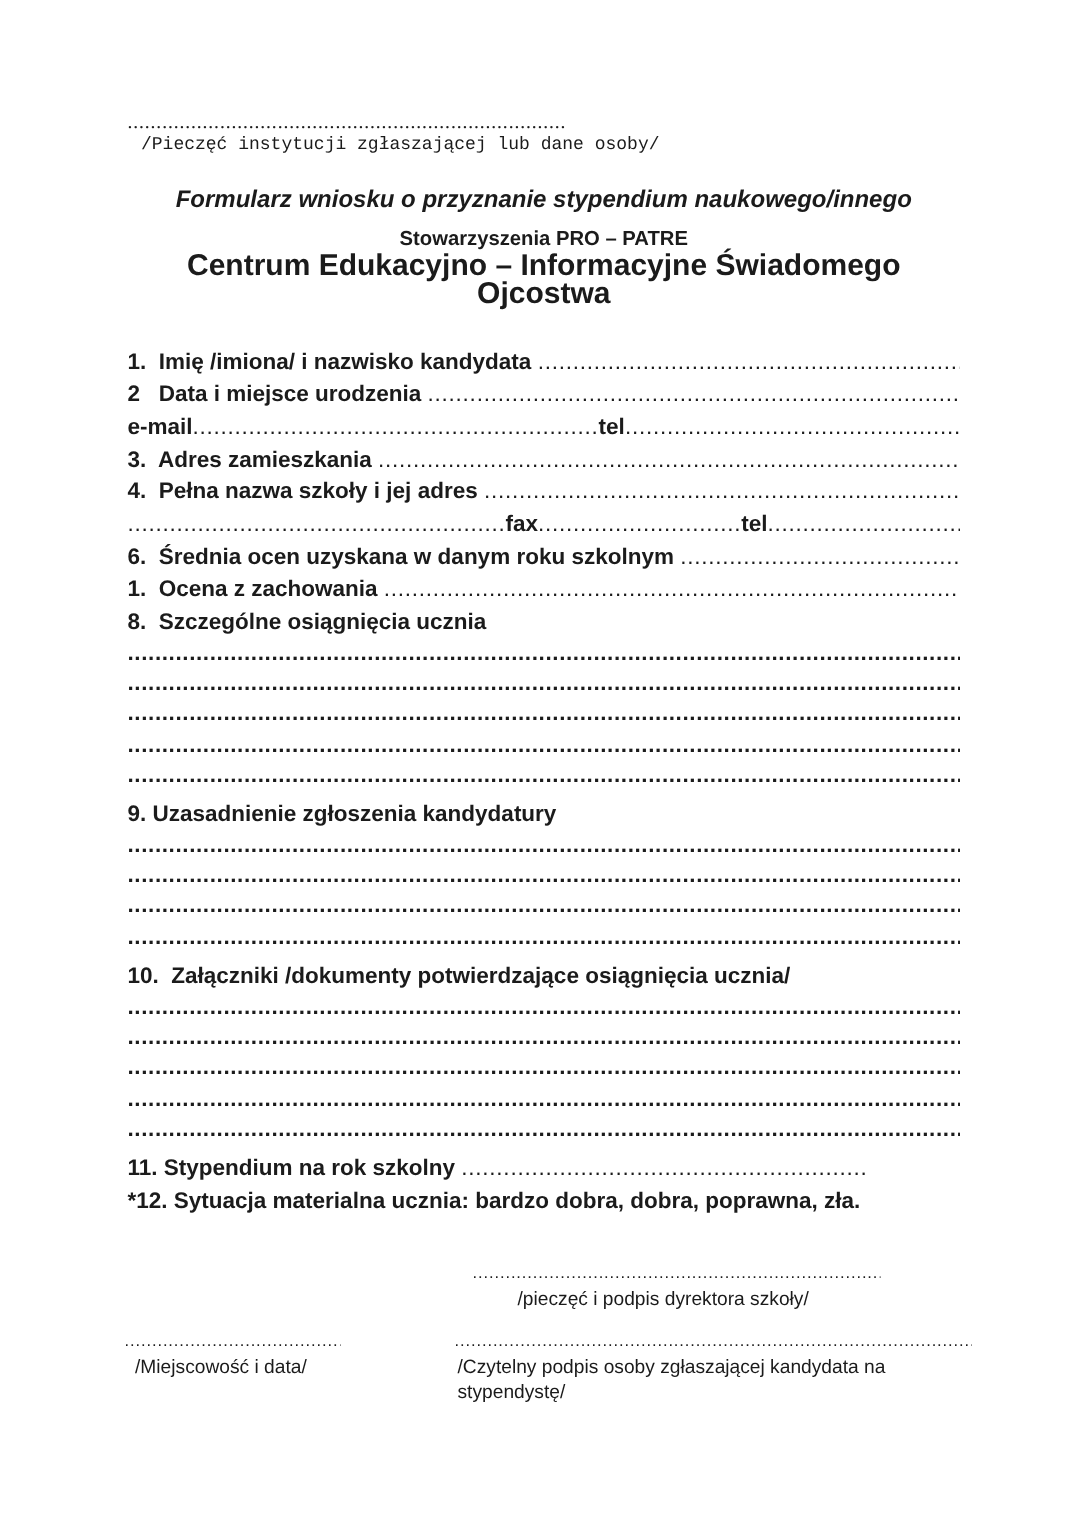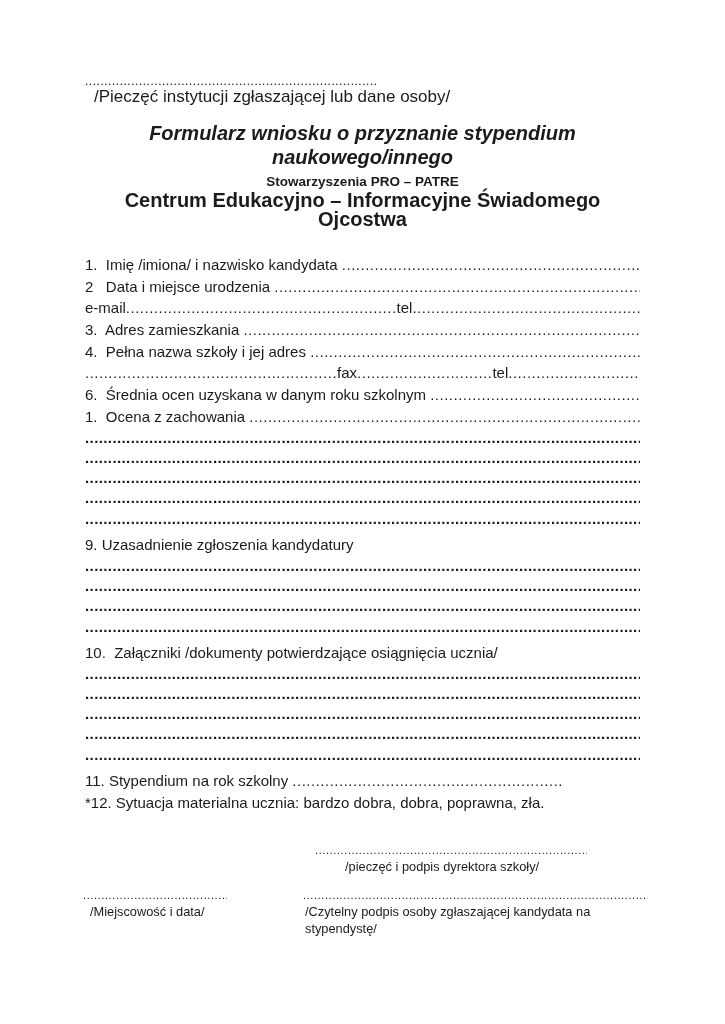--- a/index.html
+++ b/index.html
@@ -32,50 +32,50 @@
   }
   .stamp-line {
     width: 292px;
     font-family: "Liberation Serif", serif;
     font-size: 13px;
     line-height: 10px;
   }
   .stamp-caption {
     margin-left: 9px;
     margin-top: 2px;
-    font-family: Liberation Sans, sans-serif;
-    font-size: 17px;
+    font-family: Liberation Mono, monospace;
+    font-size: 12px;
     line-height: 17px;
   }
 
   
   .title-block { margin-top: 17px; text-align: center; }
   .title-main {
-    font-size: 20px;
+    font-size: 16px;
     font-weight: bold;
     font-style: italic;
     line-height: 23.5px;
   }
   .title-prog { font-size: 16px; line-height: 23px; }
   .title-prog .it { font-weight: bold; font-style: italic; }
   .title-prog .caps { font-weight: bold; }
   .title-assoc { font-size: 13.5px; font-weight: bold; line-height: 19px; margin-top: 3px; text-align: center; }
   .title-center { font-size: 20px; font-weight: bold; line-height: 19px; }
 
   
   .form-lines { margin-top: 25px; }
   .row {
     display: flex;
     height: 21.7px;
     line-height: 21.7px;
     font-size: 15px;
   }
   .row.filler { height: 20.3px; line-height: 20.3px; }
   .row.gap { margin-top: 5px; }
-  .seg-text { white-space: pre; flex: 0 0 auto; }
+  .seg-text { white-space: pre; flex: 0 0 auto; font-weight: bold; }
   .dots {
     white-space: nowrap;
     letter-spacing: 0.5px;
     flex: 0 0 auto;
     overflow: hidden;
   }
   .dots.fill { flex: 1 1 0; min-width: 0; }
   .row.filler .dots { font-weight: bold; letter-spacing: 0.4px; }
 
   
@@ -167,20 +167,23 @@
           <span class="seg-text">tel</span>
           <span class="dots fill">............................................................................................................................................................................................................................................................................................................</span>
         </div>
         <div class="row">
           <span class="seg-text">6.  Średnia ocen uzyskana w danym roku szkolnym </span>
           <span class="dots fill">............................................................................................................................................................................................................................................................................................................</span>
         </div>
         <div class="row">
           <span class="seg-text">1.  Ocena z zachowania </span>
           <span class="dots fill">............................................................................................................................................................................................................................................................................................................</span>
+        </div>
+        <div class="row">
+          <span class="seg-text">8.  Szczególne osiągnięcia ucznia</span>
         </div>
         <div class="row filler">
           <span class="dots fill">............................................................................................................................................................................................................................................................................................................</span>
         </div>
         <div class="row filler">
           <span class="dots fill">............................................................................................................................................................................................................................................................................................................</span>
         </div>
         <div class="row filler">
           <span class="dots fill">............................................................................................................................................................................................................................................................................................................</span>
         </div>

